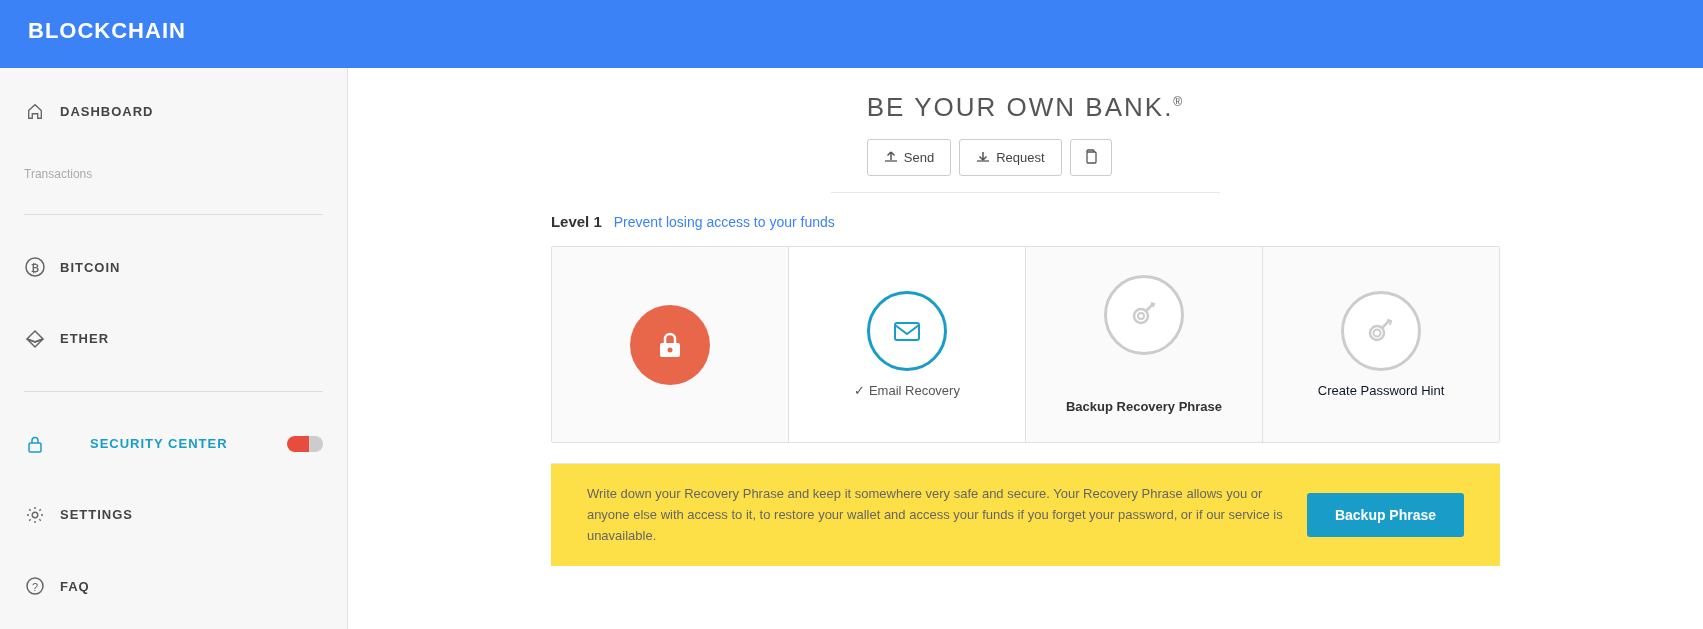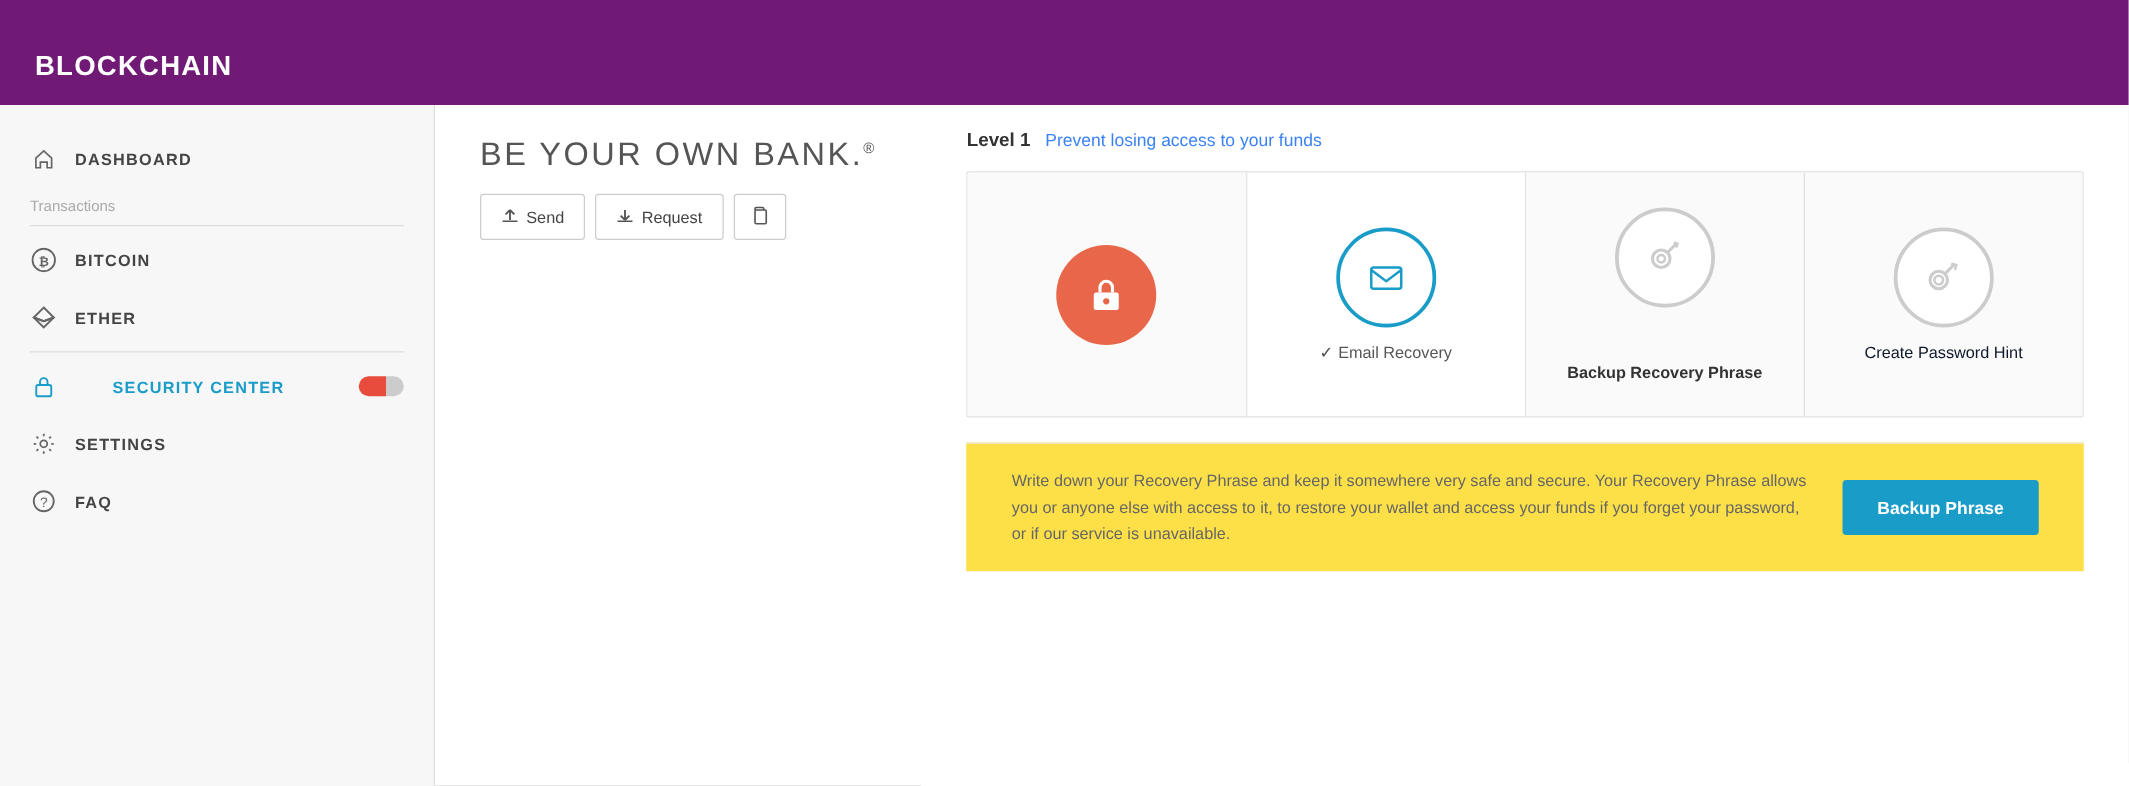--- a/index.html
+++ b/index.html
@@ -1,24 +1,24 @@
 <!DOCTYPE html>
 <html><head>
   <meta charset="utf-8">
   <style>
     * { box-sizing: border-box; margin: 0; padding: 0; }
     body { font-family: 'Arial', sans-serif; background: #f0f0f0; display: flex; flex-direction: column; height: 629px; overflow: hidden; }
 
     
     .header {
-      background: #701a75;
+      background: #3b82f6;
       padding: 18px 28px;
       display: flex;
-      align-items: flex-end;
-      height: 84px;
+      align-items: flex-start;
+      height: 68px;
       flex-shrink: 0;
     }
     .header-logo {
       color: white;
       font-size: 22px;
       font-weight: 900;
       letter-spacing: 1px;
     }
 
     
@@ -30,20 +30,21 @@
 
     
     .sidebar {
       width: 348px;
       background: #f7f7f7;
       border-right: 1px solid #e0e0e0;
       padding: 20px 0;
       flex-shrink: 0;
       display: flex;
       flex-direction: column;
+      justify-content: space-between;
     }
     .sidebar-item {
       display: flex;
       align-items: center;
       padding: 12px 24px;
       cursor: pointer;
       gap: 14px;
       color: #444;
     }
     .sidebar-item.active { color: #1a9cc9; gap: 44px; }
@@ -82,22 +83,23 @@
       border-radius: 8px;
       margin-left: auto;
       position: relative;
     }
 
     
     .content {
       flex: 1;
       background: white;
       display: flex;
-      flex-direction: row;
+      flex-direction: column;
       overflow: hidden;
+      align-items: center;
     }
 
     
     .content-top {
       padding: 24px 36px 16px 36px;
       border-bottom: 1px solid #e8e8e8;
     }
     .page-title {
       font-size: 26px;
       font-weight: 300;

